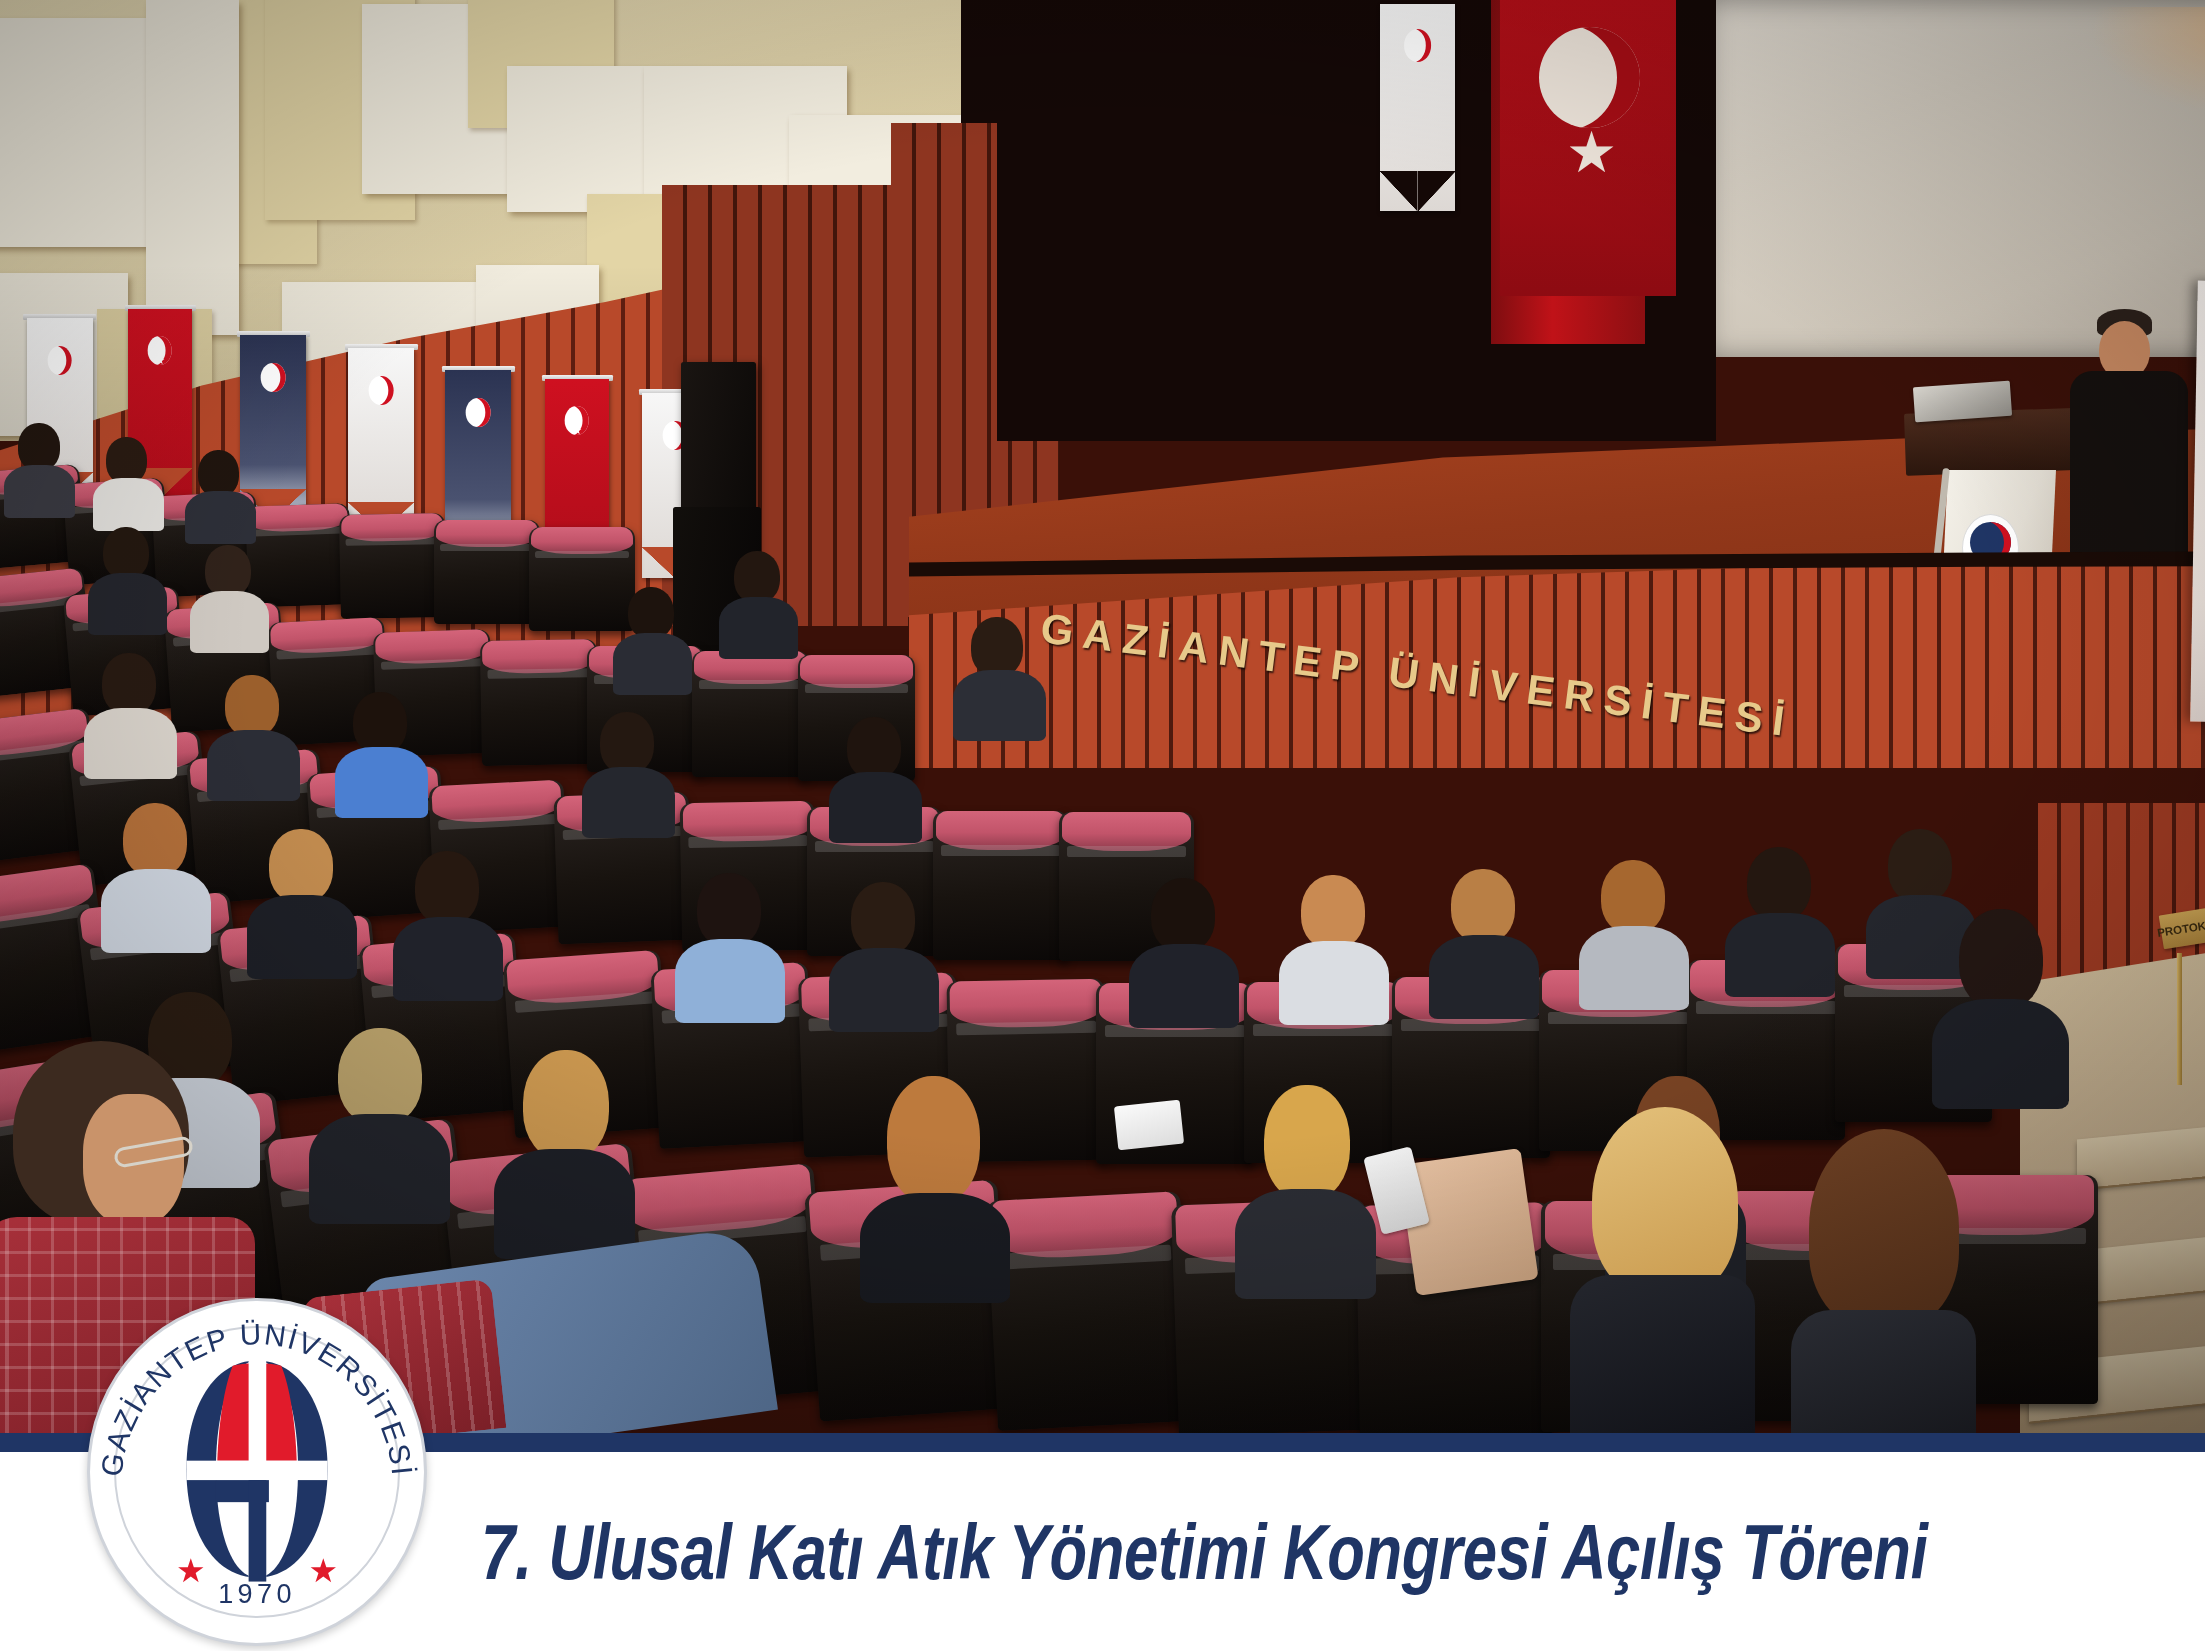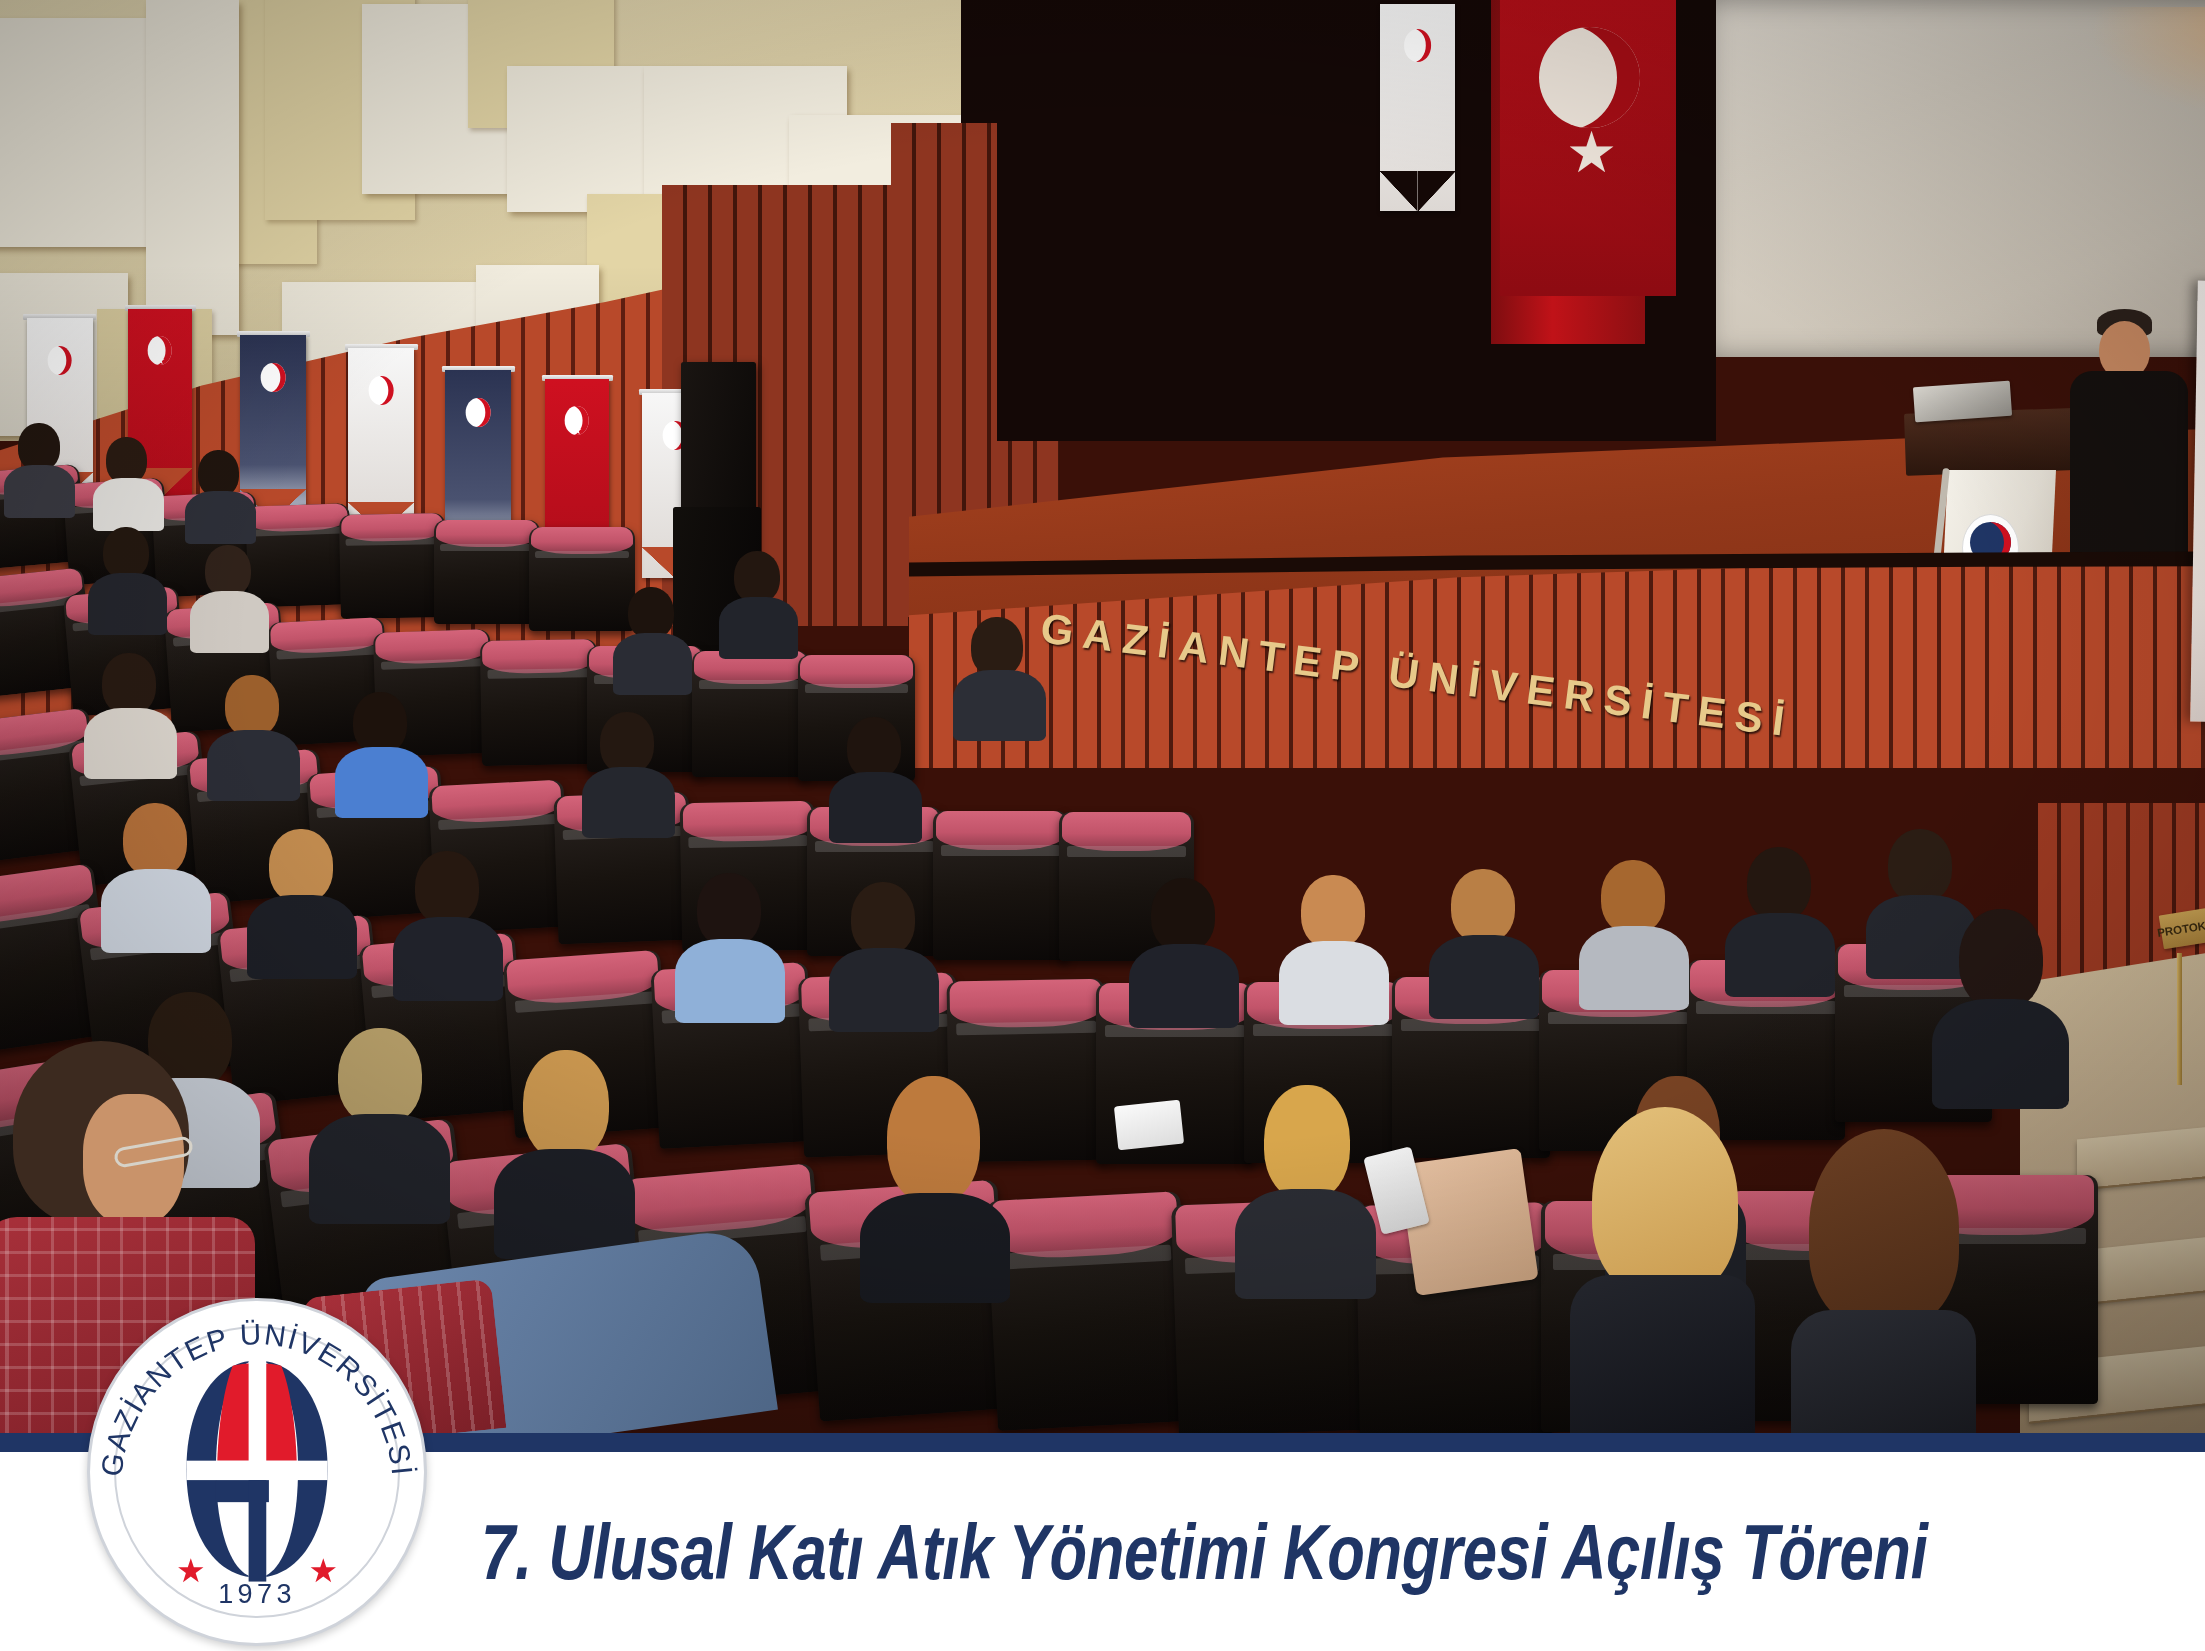--- a/index.html
+++ b/index.html
@@ -739,17 +739,17 @@
 
       <rect x="196" y="0" width="40" height="510" fill="#ffffff"></rect>
 
       <rect x="122" y="279" width="120" height="50" fill="#1f3565"></rect>
 
       <rect x="196" y="279" width="40" height="230" fill="#1f3565"></rect>
     </svg>
 
     <div class="seal-star" style="left:86px; bottom:56px;">★</div>
     <div class="seal-star" style="right:86px; bottom:56px;">★</div>
-    <div class="seal-year">1973</div>
+    <div class="seal-year">1970</div>
   </div>
 
 </div>
 
 
 </body></html>

